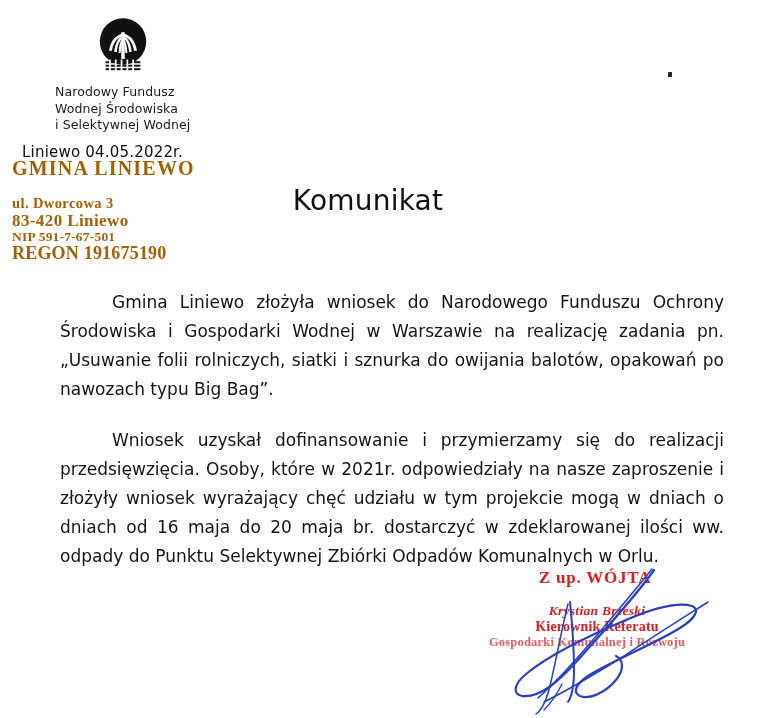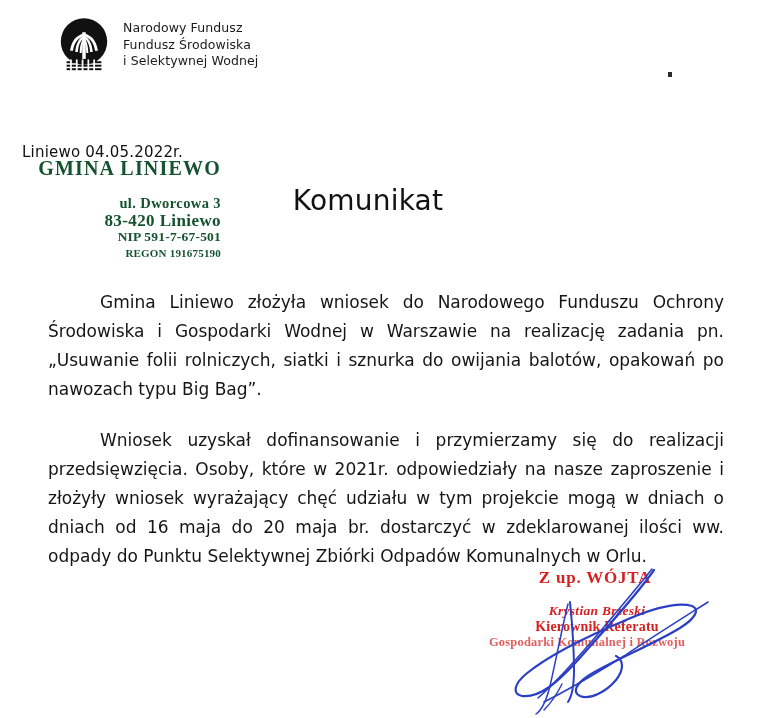--- a/index.html
+++ b/index.html
@@ -20,20 +20,21 @@
   }
 
   
   .letterhead {
     position: absolute;
     left: 55px;
     top: 16px;
     display: flex;
     align-items: center;
     gap: 10px;
+    flex-direction: column;
   }
   .nfosigw-logo {
     width: 58px;
     height: 58px;
     flex: 0 0 58px;
   }
   .letterhead-text {
     font-family: "DejaVu Sans", sans-serif;
     font-size: 12.5px;
     line-height: 16.5px;
@@ -60,25 +61,25 @@
     top: 143px;
     width: 215px;
     text-align: left;
     font-family: "DejaVu Sans", sans-serif;
     font-size: 15px;
     color: #111;
     letter-spacing: 0.2px;
   }
   .stamp {
     position: absolute;
-    left: 6px;
+    left: 12px;
     top: 158px;
     width: 215px;
-    text-align: right;
-    color: #14532d;
+    text-align: left;
+    color: #a16207;
     font-family: "Liberation Serif", serif;
     font-weight: bold;
   }
   .stamp .l1 {
     font-size: 20px;
     letter-spacing: 1.2px;
     line-height: 21px;
   }
   .stamp .l2 {
     font-size: 14.5px;
@@ -90,21 +91,21 @@
     font-size: 17px;
     letter-spacing: 0.4px;
     line-height: 17px;
   }
   .stamp .l4 {
     font-size: 13.5px;
     letter-spacing: 0.2px;
     line-height: 16px;
   }
   .stamp .l5 {
-    font-size: 11px;
+    font-size: 18px;
     letter-spacing: 0.2px;
     line-height: 16px;
   }
 
   
   .title {
     position: absolute;
     left: 0;
     top: 184px;
     width: 736px;
@@ -122,21 +123,21 @@
     top: 288px;
     width: 676px;
     font-family: "DejaVu Sans", sans-serif;
     font-size: 17px;
     line-height: 29px;
     color: #151515;
     text-align: justify;
     text-justify: inter-word;
   }
   .body-text p {
-    margin: 0 0 22px 0;
+    margin: 0 0 22px 12px;
     text-indent: 52px;
   }
   .body-text p:last-child { margin-bottom: 0; }
 
   
   .signature-block {
     position: absolute;
     left: 440px;
     top: 556px;
     width: 328px;
@@ -211,21 +212,21 @@
         <rect x="20" y="90" width="60" height="3.4"></rect>
         <rect x="26" y="75" width="3" height="20" fill="#ffffff"></rect>
         <rect x="36" y="75" width="3" height="20" fill="#ffffff"></rect>
         <rect x="46" y="75" width="3" height="20" fill="#ffffff"></rect>
         <rect x="56" y="75" width="3" height="20" fill="#ffffff"></rect>
         <rect x="66" y="75" width="3" height="20" fill="#ffffff"></rect>
       </g>
     </svg>
     <div class="letterhead-text">
       <div>Narodowy Fundusz</div>
-      <div>Fundusz Środowiska</div>
+      <div>Wodnej Środowiska</div>
       <div>i Selektywnej Wodnej</div>
     </div>
   </div>
 
   <div class="speck"></div>
 
   <div class="dateline">Liniewo 04.05.2022r.</div>
 
   <div class="stamp">
     <div class="l1">GMINA LINIEWO</div>

